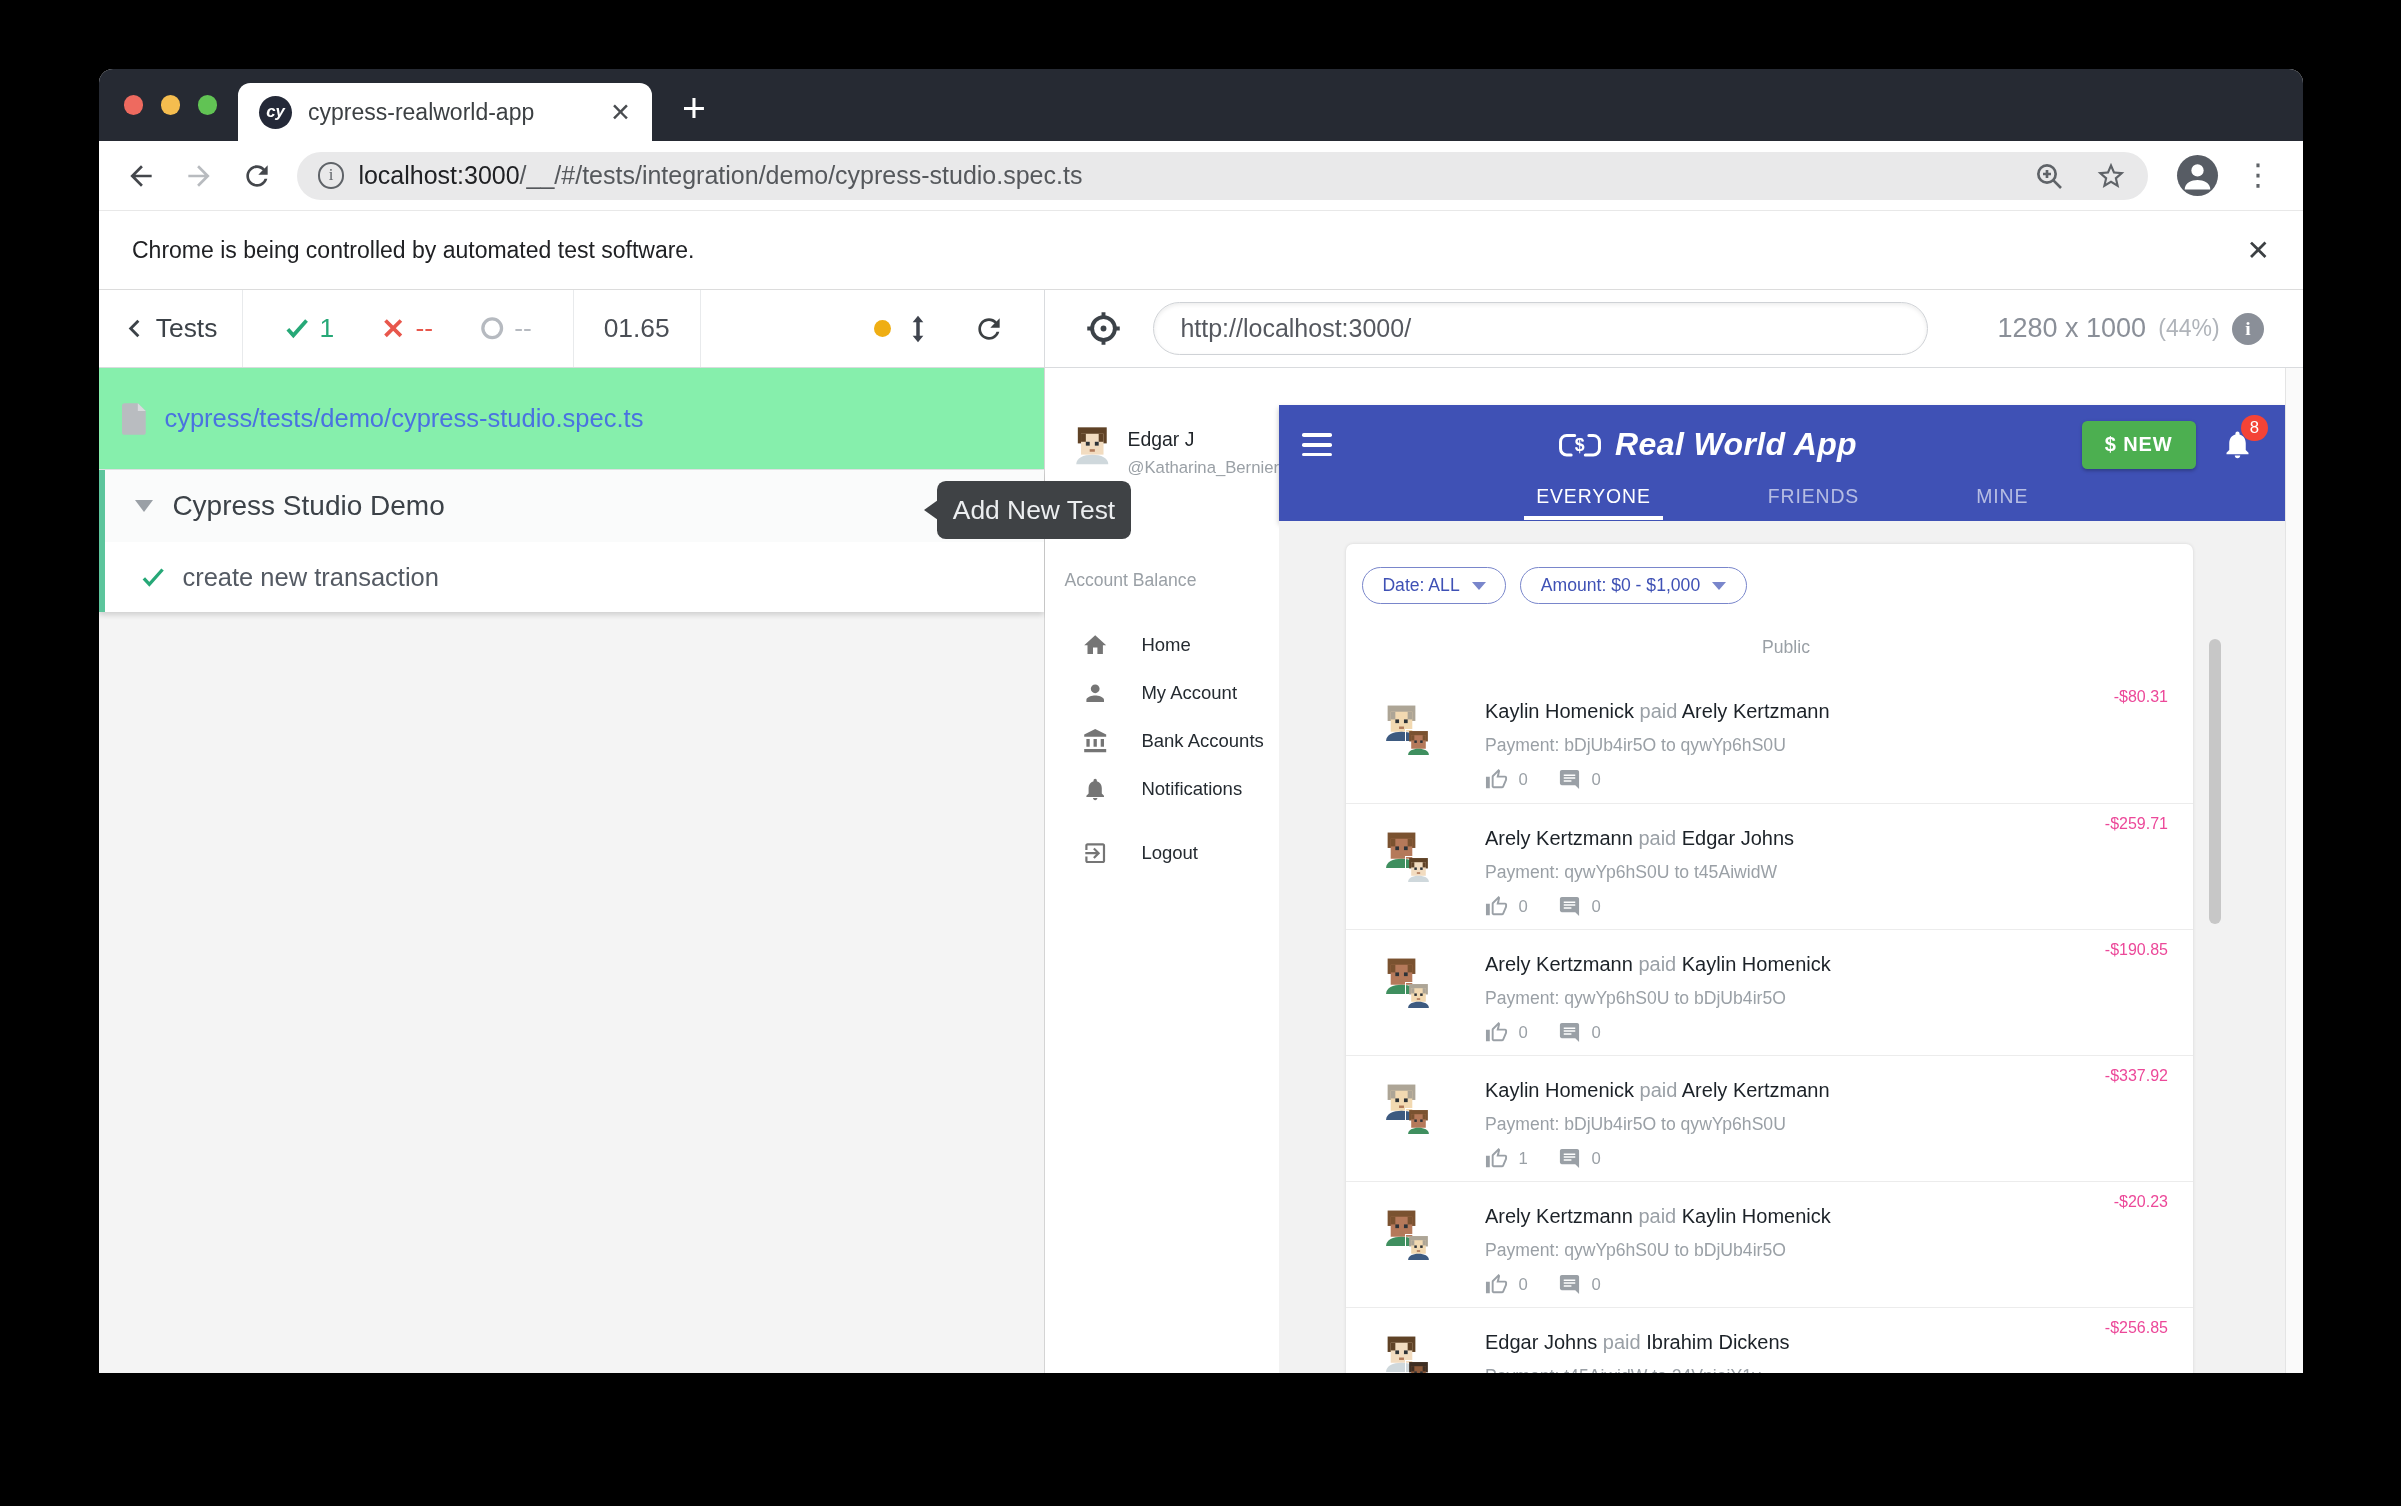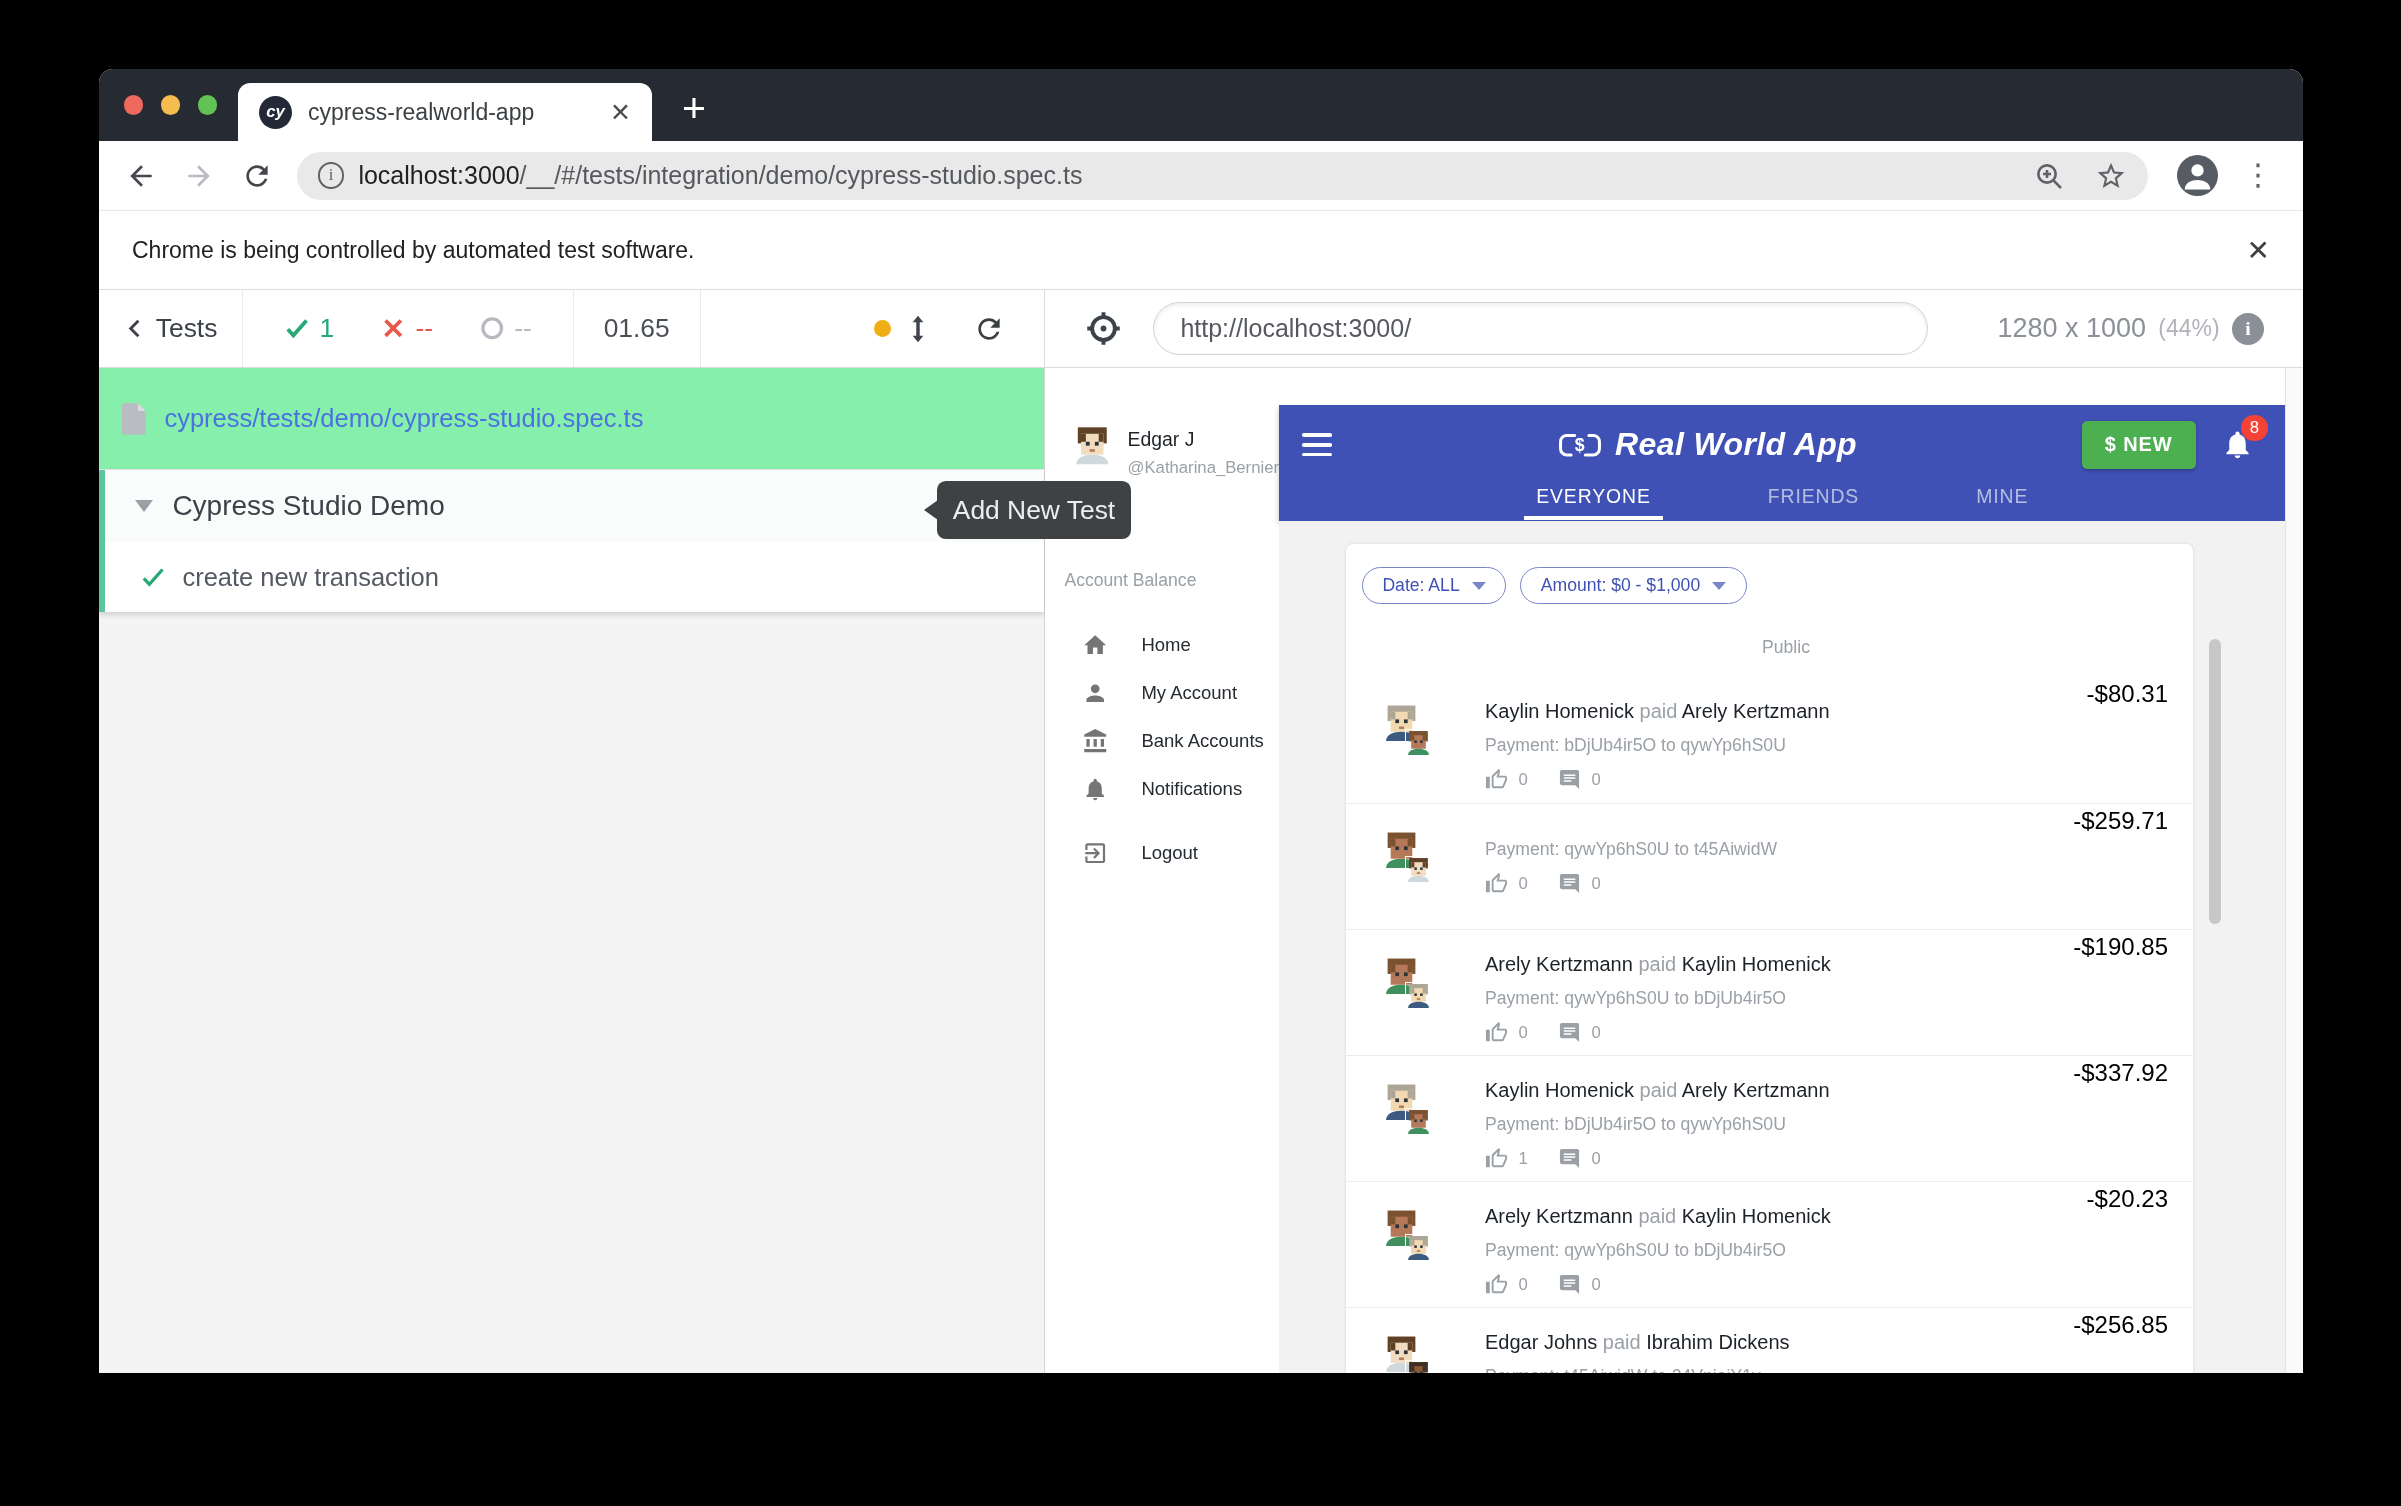--- a/index.html
+++ b/index.html
@@ -135,21 +135,21 @@
   .txn-avatars { position:absolute; left:37px; top:26.4px; width:49px; height:56px; }
   .txn-avatars .main-av { width:37px; height:37px; }
   .txn-avatars .mini-av { position:absolute; left:23px; top:26.4px; width:25px; height:25px; outline:1.8px solid #fff;}
   .txn-body { margin-left:102px; }
   .txn-title { font-size:20px; color:#1c2228; }
   .txn-title .paid { color:#9aa0a6; }
   .txn-detail { font-size:17.6px; color:#9aa0a6; margin-top:11.5px; }
   .txn-social { display:flex; align-items:center; gap:10.6px; margin-top:12.3px; color:#9aa0a6; font-size:16.7px;}
   .txn-social svg { width:23px; height:23px; }
   .txn-social .cgap { margin-left:19.4px; }
-  .txn-amount { position:absolute; right:25px; top:3px; font-size:24px; color:#000000; }
+  .txn-amount { position:absolute; right:25px; top:11px; font-size:16px; color:#ec4899; }
   .inner-scroll { position:absolute; left:930px; top:118px; width:11.5px; height:285px; background:#c7c7c7; border-radius:6.2px; }
 
   svg { display:block; }
 </style>
 </head>
 <body>
 
 <div class="window">
 
   <div class="tabstrip">
@@ -463,20 +463,23 @@
                     <rect x="5" y="5" width="14" height="13" fill="#f2dcc0"></rect>
                     <rect x="5" y="5" width="3" height="5" fill="#5f4226"></rect>
                     <rect x="16" y="5" width="3" height="5" fill="#5f4226"></rect>
                     <rect x="8" y="10" width="2.4" height="2.4" fill="#2e3338"></rect>
                     <rect x="13.6" y="10" width="2.4" height="2.4" fill="#2e3338"></rect>
                     <rect x="10.4" y="14.6" width="3.2" height="1.6" fill="#b07a5a"></rect>
                     <path d="M2 24c0-4 4.5-6 10-6s10 2 10 6z" fill="#cfd8dc"></path>
                   </svg>
     </div>
     <div class="txn-body">
+      <div class="txn-title">
+        <span>Arely Kertzmann</span> <span class="paid">paid</span> <span>Edgar Johns</span>
+      </div>
       <div class="txn-detail">Payment: qywYp6hS0U to t45AiwidW</div>
       <div class="txn-social">
         <svg viewBox="0 0 24 24">
                       <path fill="#9aa0a6" d="M9 21h9c.83 0 1.54-.5 1.84-1.22l3.02-7.05c.09-.23.14-.47.14-.73v-2c0-1.1-.9-2-2-2h-6.31l.95-4.57.03-.32c0-.41-.17-.79-.44-1.06L14.17 1 7.59 7.59C7.22 7.95 7 8.45 7 9v10c0 1.1.9 2 2 2zM9 9l4.34-4.34L12 10h9v2l-3 7H9V9zM1 9h4v12H1z"></path>
                     </svg>
         <span class="like-count">0</span>
         <svg class="cgap" viewBox="0 0 24 24">
                       <path fill="#9aa0a6" d="M21.99 4c0-1.1-.89-2-1.99-2H4c-1.1 0-2 .9-2 2v12c0 1.1.9 2 2 2h14l4 4-.01-18z"></path>
                       <path stroke="#fff" stroke-width="1.6" d="M6 7.5h12M6 10.5h12M6 13.5h8"></path>
                     </svg>

